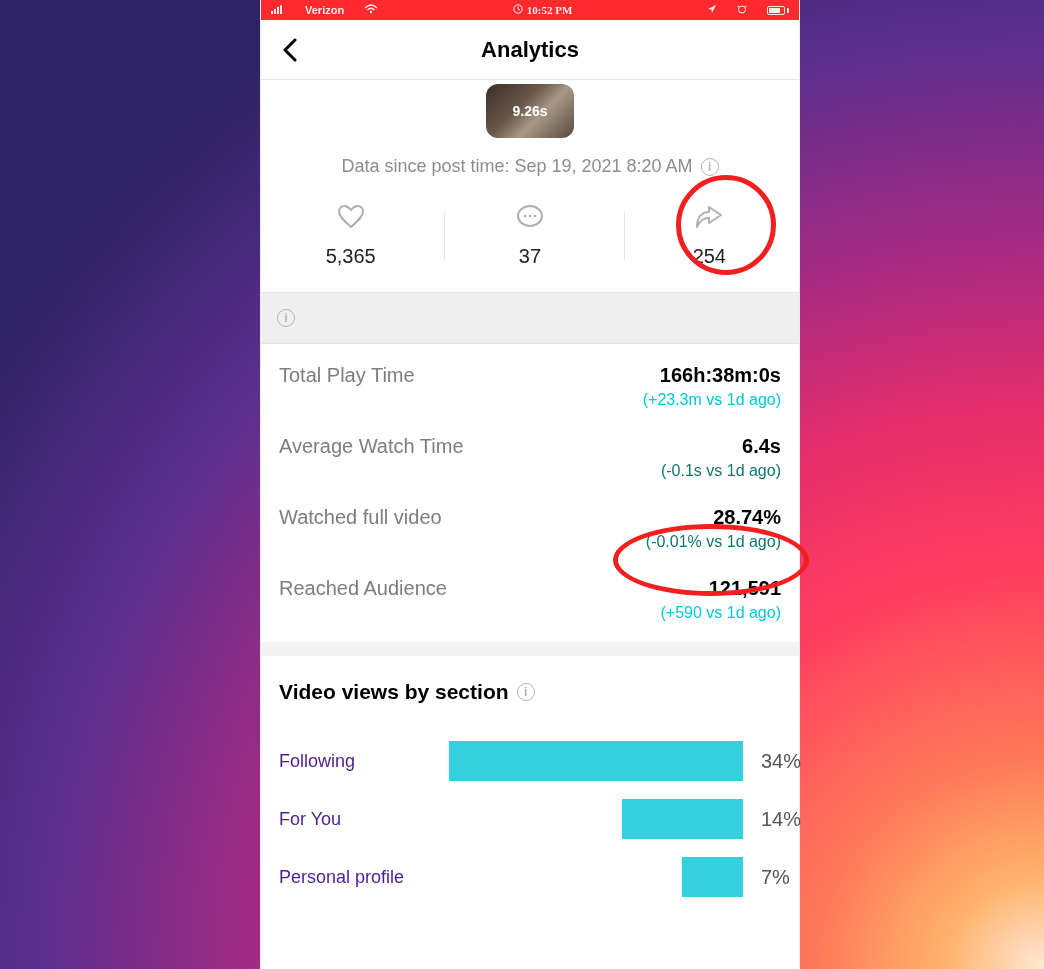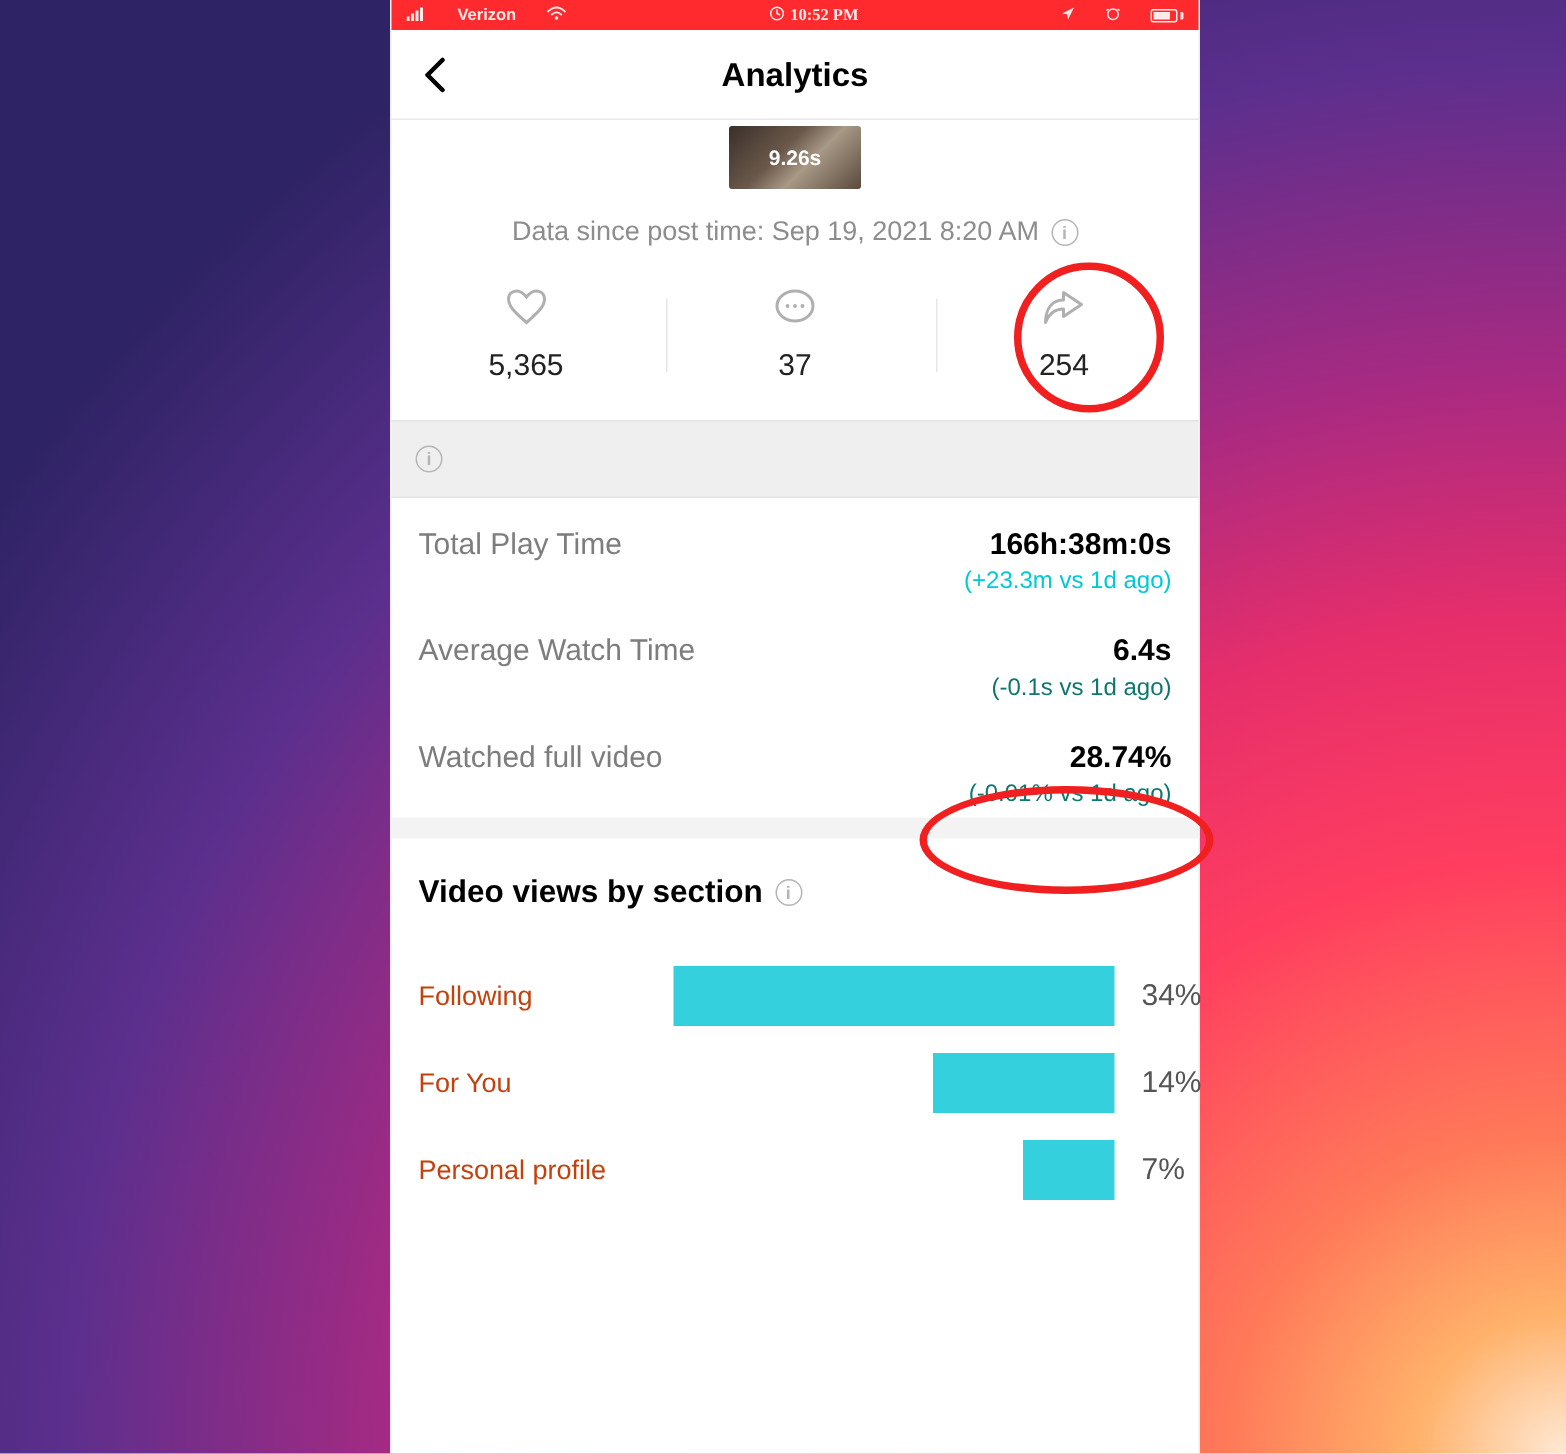--- a/index.html
+++ b/index.html
@@ -53,25 +53,25 @@
     top: 50%;
     transform: translateY(-50%);
     width: 28px; height: 28px;
     display:flex; align-items:center; justify-content:center;
   }
   .nav-title { font-size: 22px; font-weight: 700; color: #000; }
 
   
   .thumb-row { display:flex; justify-content:center; padding-top: 4px; }
   .video-thumb {
-    width: 88px; height: 42px;
+    width: 88px; height: 54px;
     background: linear-gradient(135deg, #3a2f29 0%, #6a584a 40%, #a89886 60%, #5a4a3d 100%);
     display:flex; align-items:center; justify-content:center;
     color:#fff; font-weight:700; font-size:14px;
-    border-radius:2px;
+    border-radius:12px;
   }
 
   .post-time-row {
     display:flex; align-items:center; justify-content:center;
     padding: 18px 8px 14px;
     color:#8d8d8d; font-size:18px;
     gap:8px;
   }
 
   
@@ -125,21 +125,21 @@
   }
 
   
   .chart {
     padding: 20px 18px 0 18px;
   }
   .chart-row {
     display:flex; align-items:center;
     height: 58px;
   }
-  .chart-label { width: 170px; color:#c2410c; font-size:18px; }
+  .chart-label { width: 170px; color:#4c1d95; font-size:18px; }
   .chart-bar-wrap { flex:1; position:relative; height:40px; display:flex; align-items:center; }
   .chart-bar {
     background:#34d0dd;
     height: 40px;
     position:absolute; left:0;
   }
   .chart-pct {
     margin-left: 8px;
     font-size:20px; color:#555;
     position:absolute;
@@ -286,20 +286,27 @@
         <span class="delta-neg">(-0.1s vs 1d ago)</span>
       </div>
     </div>
     <div class="metric-row">
       <span class="metric-label">Watched full video</span>
       <div class="metric-right">
         <span class="metric-value">28.74%</span>
         <span class="delta-neg">(-0.01% vs 1d ago)</span>
       </div>
     </div>
+    <div class="metric-row" style="padding-bottom:20px;">
+      <span class="metric-label">Reached Audience</span>
+      <div class="metric-right">
+        <span class="metric-value">121,591</span>
+        <span class="delta-pos">(+590 vs 1d ago)</span>
+      </div>
+    </div>
   </div>
 
   <div class="section-title">
     <span>Video views by section</span>
     <span class="info-icon">i</span>
   </div>
 
   <div class="chart">
     <div class="chart-row">
       <div class="chart-label">Following</div>

